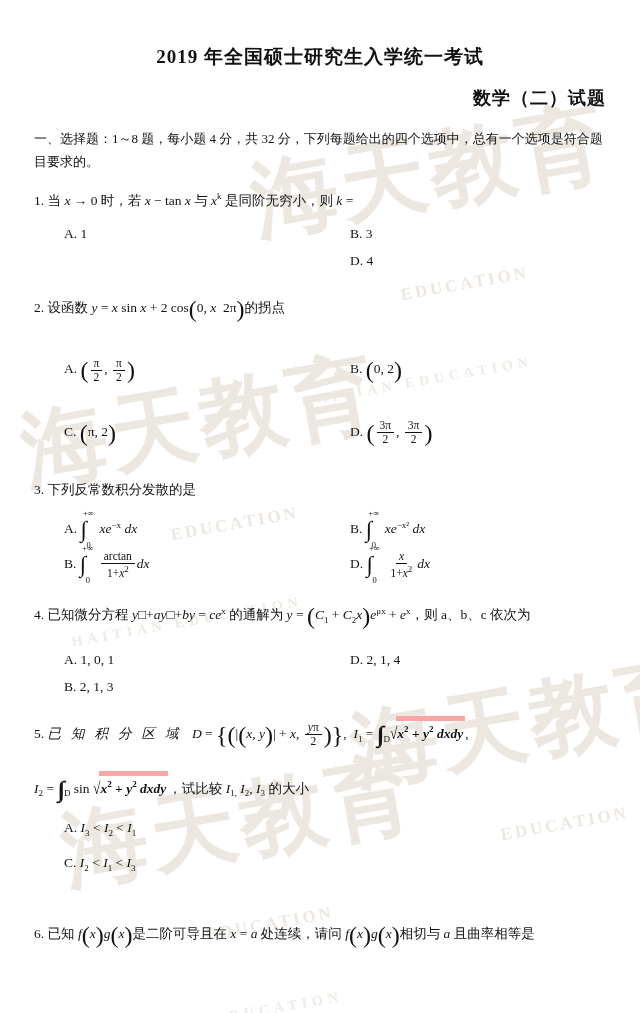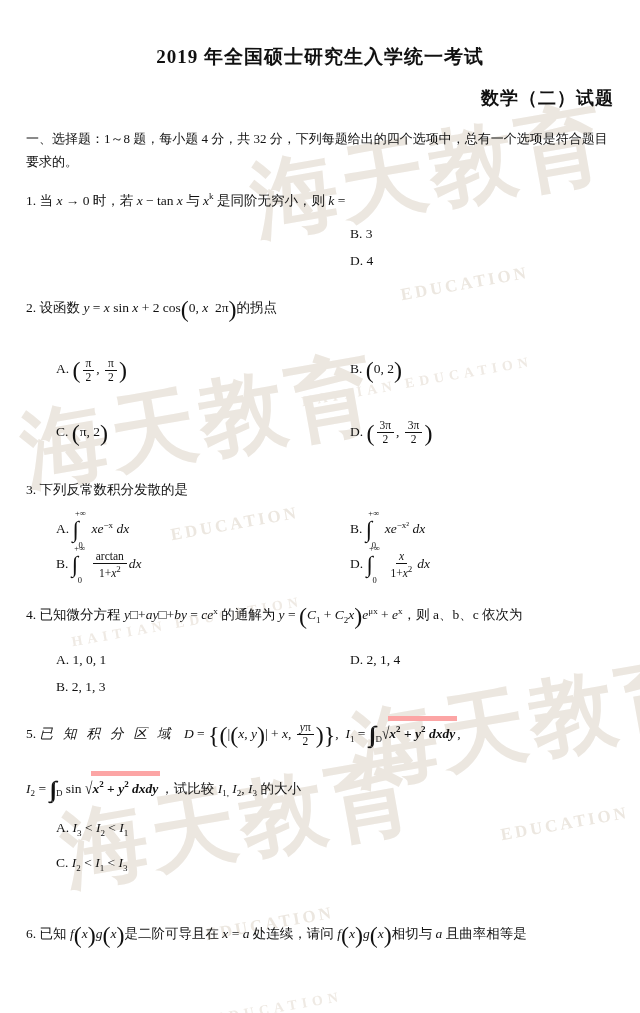--- a/index.html
+++ b/index.html
@@ -51,21 +51,21 @@
   .wm1e2{ left:300px; top:330px;}
   .wm2{ left:20px;  top:320px;}
   .wm2e{ left:170px; top:470px;}
   .wm2e2{ left:70px;  top:570px;}
   .wm3{ left:350px; top:620px;}
   .wm3e{ left:500px; top:770px;}
   .wm4{ left:60px;  top:720px;}
   .wm4e{ left:205px; top:870px;}
   .wm4e2{ left:110px; top:965px;}
 
-  .content{position:relative;z-index:2;padding:0 26px;}
+  .content{position:relative;z-index:2;padding:0 34px;}
 
   h1.title{
     text-align:center;
     font-size:19px;
     font-weight:bold;
     margin:44px 0 0 0;
     letter-spacing:1px;
   }
   h2.subtitle{
     text-align:right;
@@ -165,20 +165,21 @@
     <h2 class="subtitle">数学（二）试题</h2>
 
     <div class="section-head">一、选择题：1～8 题，每小题 4 分，共 32 分，下列每题给出的四个选项中，总有一个选项是符合题目要求的。</div>
 
     <div class="q">
       <span>1.</span>
       当 <i class="v">x</i> → 0 时，若 <i class="v">x</i> − tan <i class="v">x</i> 与 <i class="v">x</i><sup class="e">k</sup> 是同阶无穷小，则 <i class="v">k</i> =
     </div>
     <div class="opts">
       <div class="col">
+        <span class="opt">A. 1</span>
       </div>
       <div class="col">
         <span class="opt">B. 3</span>
         <span class="opt">D. 4</span>
       </div>
     </div>
 
     <div class="q">
       <span>2.</span>
       设函数 <i class="v">y</i> = <i class="v">x</i> sin <i class="v">x</i> + 2 cos<span class="big-paren">(</span>0, <i class="v">x</i>&nbsp; 2π<span class="big-paren">)</span>的拐点

